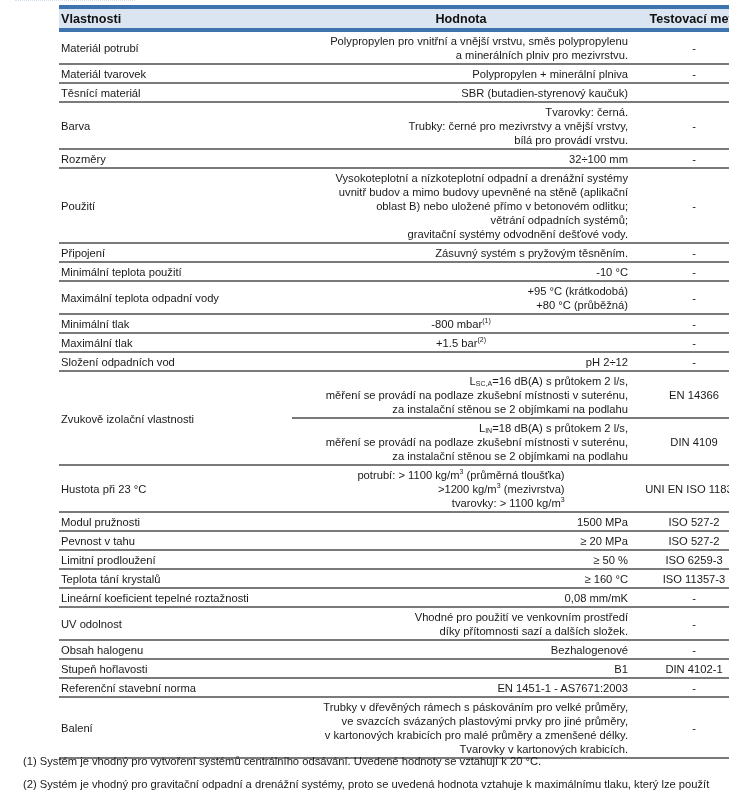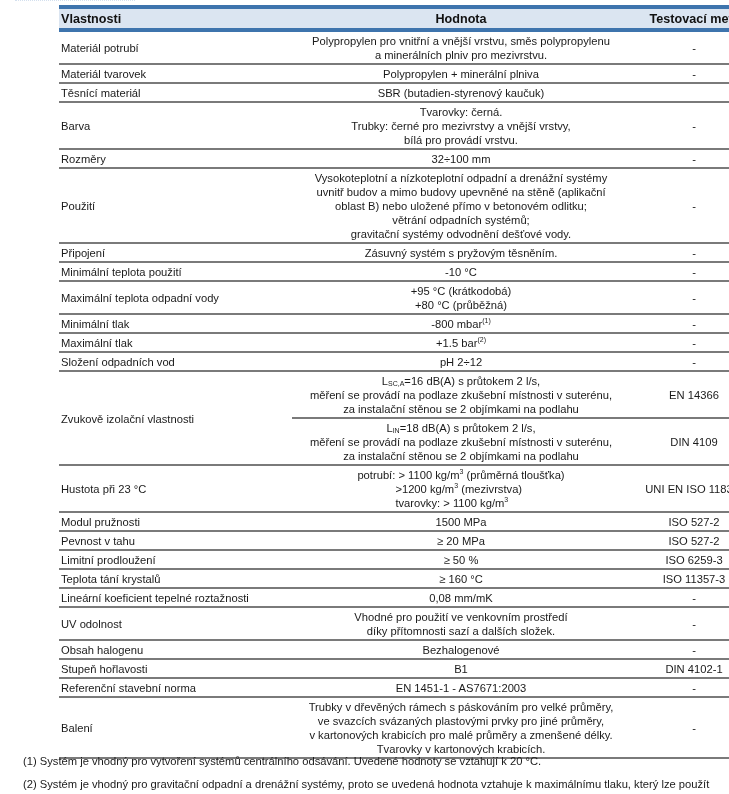--- a/index.html
+++ b/index.html
@@ -26,21 +26,21 @@
   }
   thead th.h1 { text-align: left; }
   thead th.h2 { text-align: center; }
   thead th.h3 { text-align: right; padding-right: 3px; }
   tbody td {
     border-bottom: 2px solid #7a7a7a; padding: 2px 2px 1px 2px; vertical-align: middle;
   }
   td.prop { text-align: left; }
   td.val { text-align: center; }
   td.method { text-align: center; }
-  .line { display: block; }
+  .line { display: block; text-align: right; }
   .valblock { display: inline-block; text-align: left; }
   sup { font-size: 7px; line-height: 0; vertical-align: super; }
   sub { font-size: 7px; line-height: 0; vertical-align: -1px; }
   .footnotes {
     position: absolute; left: 15px; top: 746px; width: 705px;
     font-size: 11.2px; line-height: 15px; color: #1a1a1a;
   }
   .footnotes p { margin: 8px; }
 </style>
 </head>

